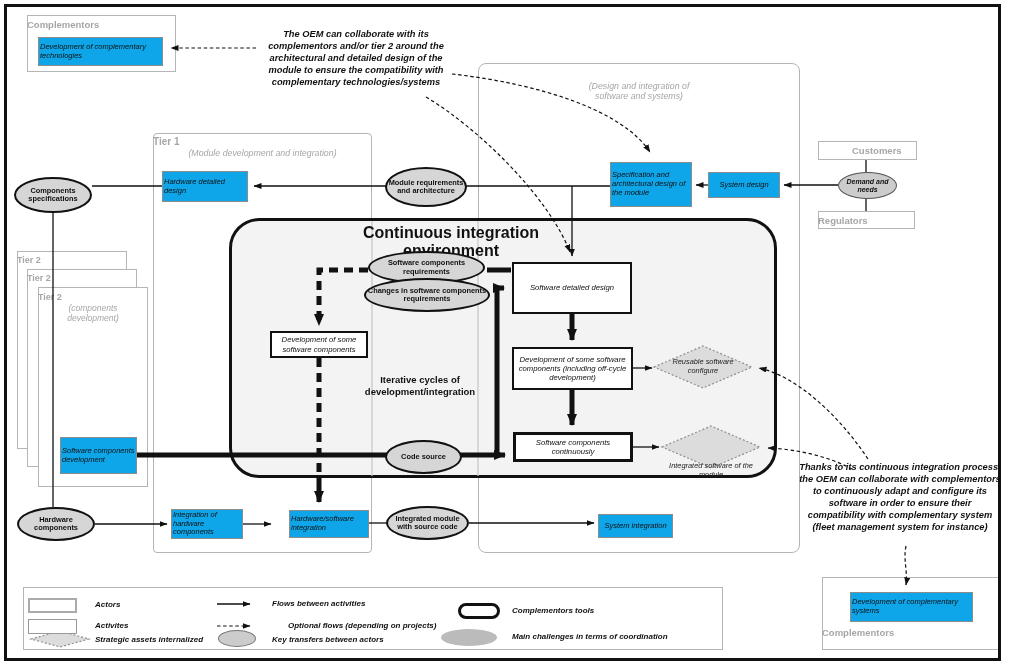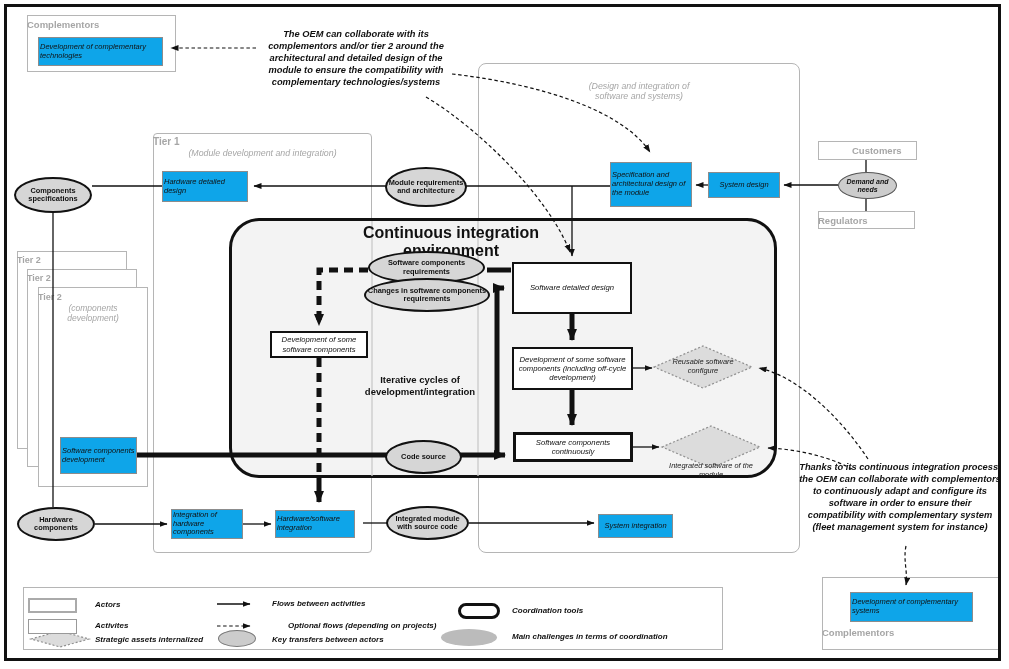--- a/index.html
+++ b/index.html
@@ -150,35 +150,35 @@
   <div class="p note z4" style="left:352px;top:374px;width:136px;font-size:9.5px;font-style:normal;">Iterative cycles of development/integration</div>
   <div class="p coord z4" style="left:512px;top:262px;width:120px;height:52px;">Software detailed design</div>
   <div class="p coord z4" style="left:512px;top:347px;width:121px;height:43px;">Development of some software components (including off-cycle development)</div>
   <div class="p coord z4" style="left:513px;top:432px;width:120px;height:30px;border-width:3px;">Software components continuously</div>
   <div class="p dtext z4" style="left:661px;top:353px;width:84px;height:28px;">Reusable software configure</div>
   <div class="p dtext z4" style="left:667px;top:433px;width:88px;height:28px;margin-top:24px;">Integrated software of the module</div>
 
   <div class="p ell z4" style="left:385px;top:440px;width:77px;height:34px;">Code source</div>
   <div class="p ell z4" style="left:17px;top:507px;width:78px;height:34px;">Hardware components</div>
   <div class="p act z4" style="left:171px;top:509px;width:72px;height:30px;">Integration of hardware components</div>
-  <div class="p act z4" style="left:275px;top:510px;width:80px;height:28px;">Hardware/software integration</div>
+  <div class="p act z4" style="left:289px;top:510px;width:80px;height:28px;">Hardware/software integration</div>
   <div class="p ell z4" style="left:386px;top:506px;width:83px;height:34px;">Integrated module with source code</div>
   <div class="p act z4" style="left:598px;top:514px;width:75px;height:24px;">System integration</div>
 
   <div class="p note z4" style="left:799px;top:461px;width:202px;">Thanks to its continuous integration process, the OEM can collaborate with complementors to continuously adapt and configure its software in order to ensure their compatibility with complementary system (fleet management system for instance)</div>
   <div class="p act z4" style="left:850px;top:592px;width:123px;height:30px;">Development of complementary systems</div>
 
   <div class="p z4" style="left:28px;top:598px;width:49px;height:15px;border:2px solid #aaa;"></div>
   <div class="p z4" style="left:28px;top:619px;width:49px;height:15px;border:1px solid #999;background:#fff;"></div>
   <div class="p leg z4" style="left:95px;top:600px;">Actors</div>
   <div class="p leg z4" style="left:95px;top:621px;">Activites</div>
   <div class="p leg z4" style="left:95px;top:635px;">Strategic assets internalized</div>
   <div class="p leg z4" style="left:272px;top:599px;">Flows between activities</div>
   <div class="p leg z4" style="left:288px;top:621px;">Optional flows (depending on projects)</div>
   <div class="p leg z4" style="left:272px;top:635px;">Key transfers between actors</div>
   <div class="p z4" style="left:218px;top:630px;width:38px;height:17px;border-radius:50%;background:#ccc;border:1px solid #777;"></div>
   <div class="p z4" style="left:458px;top:603px;width:42px;height:16px;border:3px solid #111;border-radius:8px;background:#fff;"></div>
-  <div class="p leg z4" style="left:512px;top:606px;">Coordination tools</div>
+  <div class="p leg z4" style="left:512px;top:606px;">Complementors tools</div>
   <div class="p z4" style="left:441px;top:629px;width:56px;height:17px;border-radius:50%;background:#bbb;"></div>
   <div class="p leg z4" style="left:512px;top:632px;">Main challenges in terms of coordination</div>
 
   <div class="p z5" style="left:4px;top:4px;width:997px;height:657px;border:3px solid #111;pointer-events:none;"></div>
 </div>
 
 </body></html>

